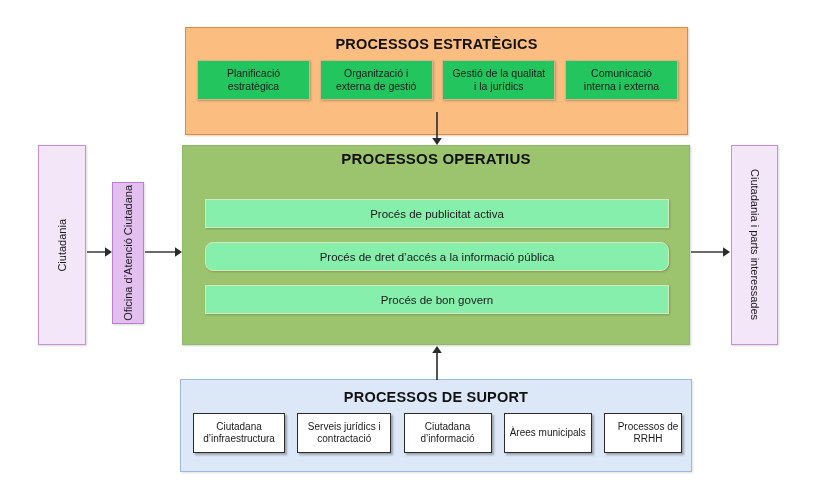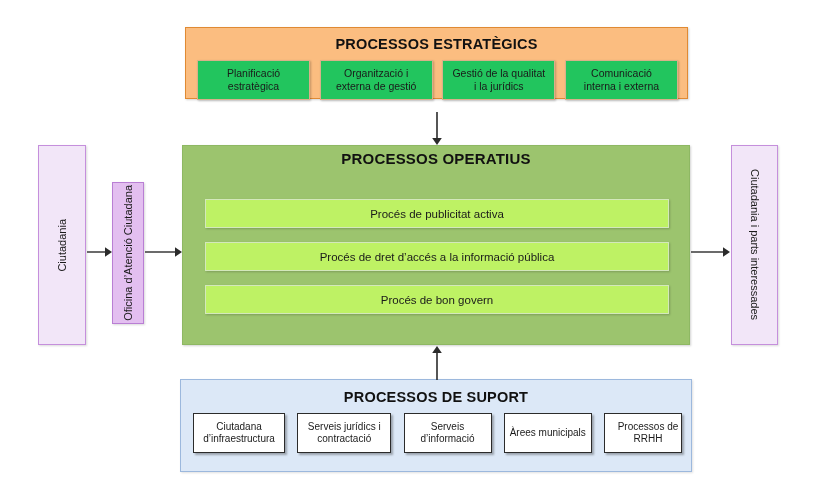--- a/index.html
+++ b/index.html
@@ -32,21 +32,21 @@
     font-size: 14.5px;
     letter-spacing: .2px;
     color: #111111;
   }
 
   
   #strategic {
     left: 185px;
     top: 27px;
     width: 503px;
-    height: 72px;
+    height: 108px;
     background: #fbbd80;
     border: 1px solid #e08a33;
     box-shadow: 1px 1px 2px rgba(0,0,0,.18);
   }
   #strategic .band-title { margin-top: 8px; }
   .strategic-row {
     position: absolute;
     left: 11px;
     top: 32px;
     width: 481px;
@@ -78,31 +78,31 @@
     background: #9cc46e;
     border: 1px solid #8eb863;
     box-shadow: 1px 1px 2px rgba(0,0,0,.18);
   }
   #operational .band-title { margin-top: 4px; font-size: 15px; }
   .op-bar {
     position: absolute;
     left: 22px;
     width: 464px;
     height: 29px;
-    background: #bef264;
+    background: #86efac;
     border: 1px solid #d3e8bb;
     box-shadow: 1px 1px 2px rgba(0,0,0,.20);
     display: flex;
     align-items: center;
     justify-content: center;
     font-size: 11.5px;
     box-sizing: border-box;
   }
   #op-bar-0 { top: 53px; }
-  #op-bar-1 { top: 96px; }
+  #op-bar-1 { top: 96px; border-radius: 8px; }
   #op-bar-2 { top: 139px; }
 
   
   #support {
     left: 180px;
     top: 379px;
     width: 512px;
     height: 93px;
     background: #dce8f7;
     border: 1px solid #9cb8dd;
@@ -211,21 +211,21 @@
     <div class="op-bar" id="op-bar-0">Procés de publicitat activa</div>
     <div class="op-bar" id="op-bar-1">Procés de dret d’accés a la informació pública</div>
     <div class="op-bar" id="op-bar-2">Procés de bon govern</div>
   </div>
 
   <div class="band" id="support">
     <div class="band-title">PROCESSOS DE SUPORT</div>
     <div class="support-row">
       <div class="chip-white w1">Ciutadana d’infraestructura</div>
       <div class="chip-white w2">Serveis jurídics i contractació</div>
-      <div class="chip-white w3">Serveis d’informació</div>
+      <div class="chip-white w3">Ciutadana d’informació</div>
       <div class="chip-white w4">Àrees municipals</div>
       <div class="chip-white w5">Processos de RRHH</div>
     </div>
   </div>
 
   <div class="vbox" id="citizens-left">
     <span class="vtext">Ciutadania</span>
   </div>
 
   <div class="vbox" id="oac">

